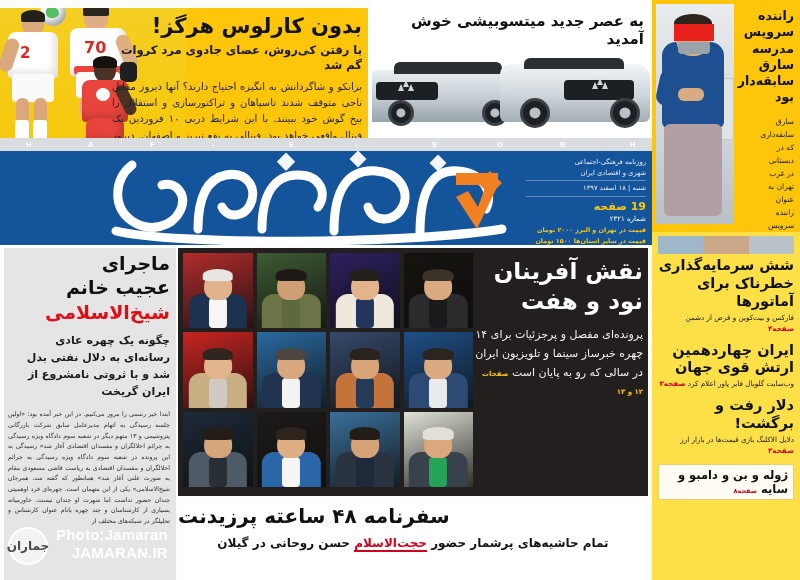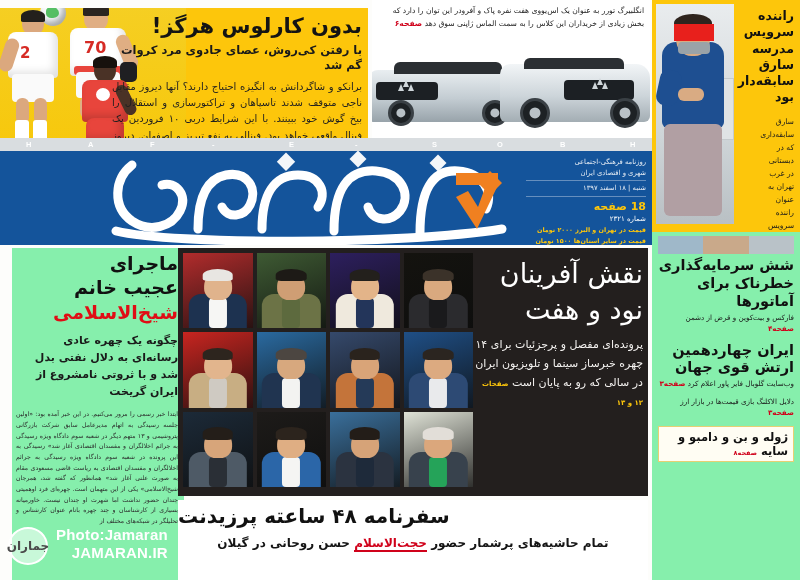--- a/index.html
+++ b/index.html
@@ -119,21 +119,21 @@
     position:absolute; right:6px; top:6px; width:120px; text-align:right;
     direction:rtl; color:#ffffff;
   }
   .mi-line { font-size:6.8px; line-height:1.58; color:#e8eef5; }
   .mi-divider { height:1px; background:rgba(255,255,255,.35); margin:2px 0; }
   .mi-pages { font-size:11px; font-weight:bold; color:#fdc60b; margin-top:3px; }
   .mi-num { font-size:7px; color:#ffffff; margin-top:2px; }
   .mi-price { font-size:6.4px; color:#fdc60b; margin-top:3px; font-weight:bold; line-height:1.5; }
 
   
-  .left-col { position:absolute; left:12px; top:248px; width:172px; height:332px; background:#86efac; padding:4px 6px 0 4px; }
+  .left-col { position:absolute; left:4px; top:248px; width:172px; height:332px; background:#e5e5e5; padding:4px 6px 0 4px; }
   .lc-h1 { font-size:19px; font-weight:bold; color:#111; text-align:right; direction:rtl; line-height:1.25; }
   .lc-h1-red { color:#e00d15; display:block; margin-top:1px; }
   .lc-sub { margin-top:8px; font-size:11px; font-weight:bold; color:#1a1a1a; text-align:right; direction:rtl; line-height:1.55; }
   .lc-body { margin-top:9px; font-size:6.2px; color:#2a2a2a; text-align:justify; direction:rtl; line-height:1.72; }
 
   
   .watermark { position:absolute; left:4px; top:524px; width:176px; height:44px; }
   .wm-circle {
     position:absolute; left:4px; top:3px; width:40px; height:38px; border-radius:50%;
     border:2px solid #ffffff; background:rgba(255,255,255,.55);
@@ -152,32 +152,32 @@
   .feat-grid { position:absolute; left:5px; top:5px; width:290px; height:238px; display:grid;
     grid-template-columns: repeat(4, 1fr); grid-template-rows: repeat(3, 1fr); gap:4px; }
   .feat-cell { position:relative; overflow:hidden; background:#555; }
   .fc-bg { position:absolute; inset:0; }
   .fc-head { position:absolute; left:50%; transform:translateX(-50%); border-radius:48% 48% 42% 42%; }
   .fc-hair { position:absolute; left:50%; transform:translateX(-50%); border-radius:50% 50% 18% 18%; }
   .fc-torso { position:absolute; left:50%; transform:translateX(-50%); border-radius:12px 12px 0 0; }
   .fc-shirt { position:absolute; left:50%; transform:translateX(-50%); border-radius:4px; }
 
   .feat-text { position:absolute; right:5px; top:8px; width:168px; text-align:right; direction:rtl; color:#ffffff; }
-  .ft-h1 { font-size:27px; font-weight:normal; line-height:1.32; letter-spacing:-.3px; }
+  .ft-h1 { font-size:23px; font-weight:bold; line-height:1.32; letter-spacing:-.3px; }
   .ft-body { margin-top:9px; font-size:11px; line-height:1.72; color:#f4f2f0; }
   .ft-ref { font-size:7px; color:#fdc60b; font-weight:bold; }
 
   
   .pres { position:absolute; left:178px; top:500px; width:470px; height:80px; background:#ffffff; padding-top:5px; }
   .pres-h1 { font-size:20px; font-weight:bold; color:#111; text-align:left; direction:rtl; line-height:1.18; letter-spacing:-.5px; }
   .pres-sub { margin-top:7px; font-size:12px; font-weight:bold; color:#151515; text-align:center; direction:rtl; }
   .pres-hl { color:#d0021b; border-bottom:2px solid #d0021b; }
 
   
-  .side { position:absolute; left:652px; top:232px; width:148px; height:348px; background:#86efac; padding:4px 6px; }
+  .side { position:absolute; left:652px; top:232px; width:148px; height:348px; background:#fde047; padding:4px 6px; }
   .side-item { text-align:right; direction:rtl; margin-bottom:7px; }
   .si-h { font-size:14.5px; font-weight:bold; color:#111; line-height:1.24; }
   .si-h .acc { color:#d0021b; }
   .si-s { font-size:7.2px; color:#1a1a1a; margin-top:2px; line-height:1.5; }
   .si-s .pg { color:#d0021b; font-weight:bold; }
   .si-note { font-size:7.6px; color:#222; line-height:1.62; margin-top:3px; }
 
   .side-white { background:#fffdf3; border:1px solid #e8cf73; padding:3px 5px; margin:2px 0 7px; }
   .sw-h { font-size:11.5px; font-weight:bold; color:#111; text-align:right; direction:rtl; }
   .sw-h .pg { font-size:6.5px; color:#d0021b; }
@@ -238,20 +238,21 @@
       </div>
       <div class="sports-text">
         <div class="sports-h1">بدون کارلوس هرگز!</div>
         <div class="sports-h2">با رفتن کی‌روش، عصای جادوی مرد کروات گم شد</div>
         <div class="sports-body">برانکو و شاگردانش به انگیزه احتیاج دارند؟ آنها دیروز مقابل ناجی متوقف شدند تاسپاهان و تراکتورسازی و استقلال را بیخ گوش خود ببینند. با این شرایط دربی ۱۰ فروردین یک فینال واقعی خواهد بود. فینالی به نفع تبریز و اصفهان. دیروز استقلال هم با یک گل از سد نفت مسجدسلیمان گذشت. تک‌گل استقلال را علی کریمی در دقیقه ۱۳ به ثمر رساند.</div>
 
       </div>
     </div>
 
     <div class="auto-box">
+      <div class="auto-h1">به عصر جدید میتسوبیشی خوش آمدید</div>
       <div class="auto-sub">
         <span>انگلبیرگ تورر به عنوان یک اس‌یووی هفت نفره پاک و آفرودر این توان را دارد که بخش زیادی از خریداران این کلاس را به سمت الماس ژاپنی سوق دهد</span>
         <span class="ref-red">صفحه۶</span>
       </div>
       <div class="auto-photo">
         <div class="car car-a"></div>
         <div class="car-roof" style="left:22px;top:14px;width:108px;height:12px;"></div>
         <div class="car-grille" style="left:4px;top:34px;width:62px;height:18px;"></div>
         <div class="mitsu" style="left:26px;top:36px;">
             <i style="left:0;top:0;"></i>
@@ -330,21 +331,21 @@
         <polygon points="6,4 48,4 48,16 27,60 6,28 18,22 28,38 36,16 6,16" fill="#f08020"></polygon>
         <polygon points="40,2 52,14 40,26 28,14" fill="#f08020"></polygon>
       </svg>
     </div>
     <div class="mast-info">
       <div class="mi-line">روزنامه فرهنگی-اجتماعی</div>
       <div class="mi-line">شهری و اقتصادی ایران</div>
       <div class="mi-divider"></div>
       <div class="mi-line">شنبه | ۱۸ اسفند ۱۳۹۷</div>
       <div class="mi-divider"></div>
-      <div class="mi-pages">18 صفحه</div>
+      <div class="mi-pages">19 صفحه</div>
       <div class="mi-num">شماره ۲۳۲۱</div>
       <div class="mi-price">قیمت در تهران و البرز ۲۰۰۰ تومان</div>
       <div class="mi-price" style="margin-top:1px;">قیمت در سایر استان‌ها ۱۵۰۰ تومان</div>
     </div>
   </div>
 
   <div class="left-col">
     <div class="lc-h1">
       <span>ماجرای</span><br>
       <span>عجیب خانم</span>
@@ -502,20 +503,21 @@
     <div class="side-item">
       <div class="si-h">ایران چهاردهمین ارتش قوی جهان</div>
       <div class="si-s">
         <span>وب‌سایت گلوبال فایر پاور اعلام کرد</span>
         <span class="pg">صفحه۳</span>
       </div>
     </div>
 
 
     <div class="side-item">
+      <div class="si-h">دلار رفت و برگشت!</div>
       <div class="si-s">
         <span>دلایل الاکلنگ بازی قیمت‌ها در بازار ارز</span>
         <span class="pg">صفحه۳</span>
       </div>
     </div>
 
     <div class="side-white">
       <div class="sw-h">
         <span>ژوله و بن و دامبو و سایه</span>
         <span class="pg">صفحه۸</span>

